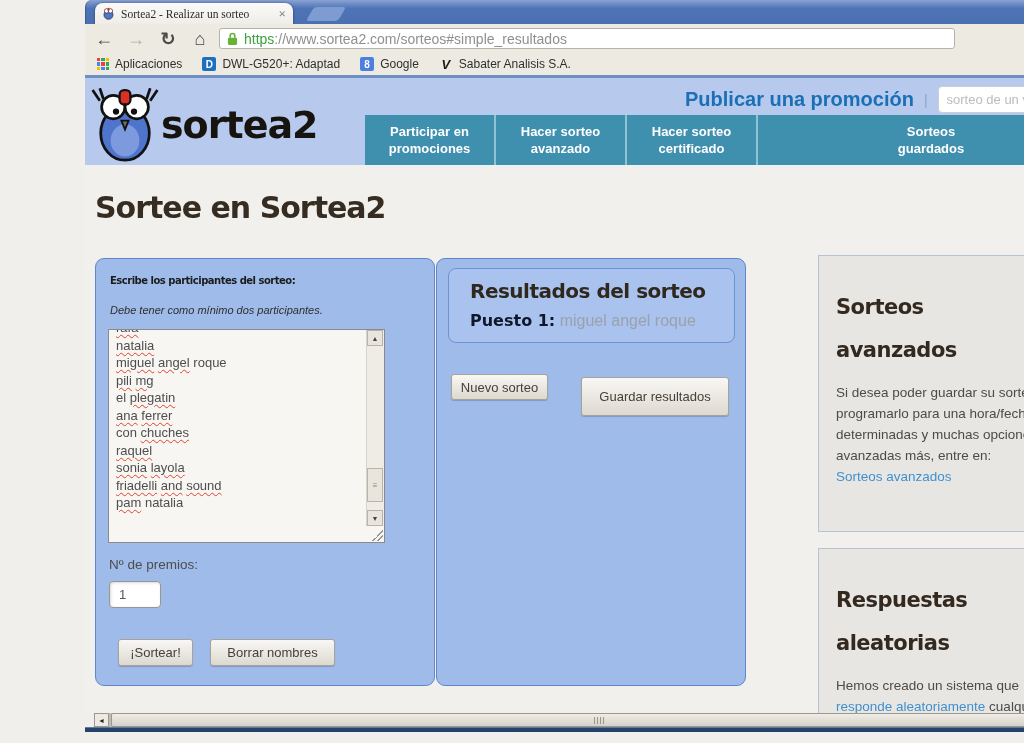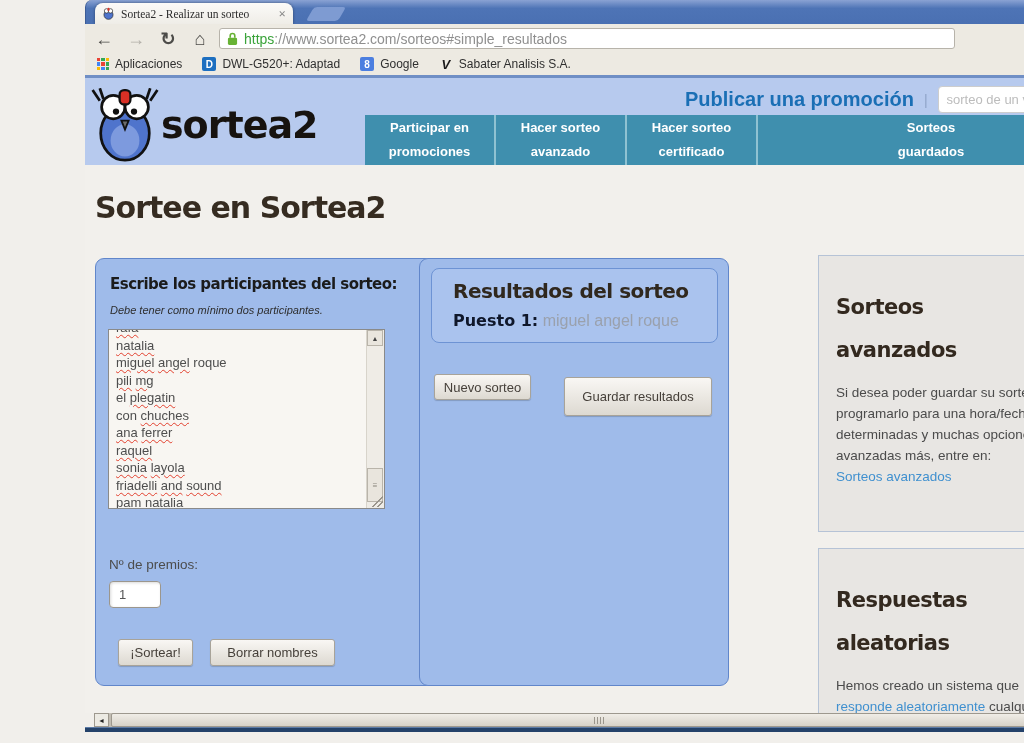--- a/index.html
+++ b/index.html
@@ -44,33 +44,33 @@
     font-family:"DejaVu Sans",sans-serif;letter-spacing:-1px;padding-bottom:3px}
   .pub-row{position:absolute;left:600px;top:8px;display:flex;align-items:center;gap:10px}
   .pub-link{font-size:20px;font-weight:bold;color:#1a6fb5;white-space:nowrap;cursor:pointer}
   .pub-sep{color:#8fa3c8;font-size:14px}
   .search-input{height:25px;border:1px solid #cdcdcd;border-radius:4px;background:#fff;
     font-size:13px;color:#555;padding:0 8px;width:170px;outline:none;
     font-family:"Liberation Sans",sans-serif;}
   .search-input::placeholder{color:#bcbcbc}
   .navtabs{position:absolute;left:280px;top:37px;right:-80px;height:50px;display:flex;background:#3f8fae}
   .navtab{flex:0 0 129px;border-left:2px solid #8fc2d2;color:#fff;font-weight:bold;
-    font-size:13px;line-height:24px;display:flex;align-items:center;justify-content:center;
+    font-size:13px;line-height:17px;display:flex;align-items:center;justify-content:center;
     text-align:center;white-space:pre-line;cursor:pointer}
   .navtab:first-child{border-left:none}
   .navtab:last-child{flex:1 0 140px}
   .page-title{position:absolute;left:10px;top:112px;font-size:30px;font-weight:bold;
     color:#362c21;font-family:"DejaVu Sans",sans-serif;letter-spacing:-1px}
   .panel{position:absolute;background:#9fbbea;border:1px solid #6186ca;border-radius:9px;box-sizing:border-box}
   #panel-left{left:10px;top:180px;width:340px;height:428px}
-  #panel-mid{left:334px;top:180px;width:310px;height:428px}
-  .p-h{position:absolute;left:14px;top:16px;font-size:15px;font-weight:bold;color:#1b1b1b;
+  #panel-mid{left:351px;top:180px;width:310px;height:428px}
+  .p-h{position:absolute;left:14px;top:16px;font-size:10px;font-weight:bold;color:#1b1b1b;
     font-family:"DejaVu Sans",sans-serif;letter-spacing:-0.5px}
   .p-note{position:absolute;left:14px;top:45px;font-size:11px;font-style:italic;color:#2e2e2e}
-  .ta{position:absolute;left:12px;top:70px;width:277px;height:180px;background:#f8f6f2;
+  .ta{position:absolute;left:12px;top:70px;width:277px;height:214px;background:#f8f6f2;
     border:1px solid #8a8a8a;overflow:hidden;box-sizing:border-box;cursor:text}
   .ta-names{position:absolute;left:7px;top:-11px;right:21px;font-size:13px;line-height:17.5px;color:#4e4e4e}
   .pline{white-space:nowrap}
   .sq{text-decoration:underline;text-decoration-style:wavy;text-decoration-color:#e2402e;
       text-decoration-thickness:1px;text-underline-offset:2px}
   .ta-sb{position:absolute;right:0;top:0;width:17px;height:196px;background:#efece6;border-left:1px solid #d8d4cb}
   .sb-btn{position:absolute;left:0;width:16px;height:16px;background:#e9e5dd;border:1px solid #b9b4aa;
     font-size:7px;color:#444;display:flex;align-items:center;justify-content:center;box-sizing:border-box}
   .sb-up{top:0}.sb-down{bottom:0}
   .sb-thumb{position:absolute;left:0;top:138px;width:16px;height:34px;background:#e9e5dd;
@@ -220,22 +220,22 @@
     <div class="panel" id="panel-left">
       <div class="p-h">Escribe los participantes del sorteo:</div>
       <div class="p-note">Debe tener como mínimo dos participantes.</div>
       <div class="ta">
         <div class="ta-names">
             <div class="pline"><span class="sq">rafa</span></div>
             <div class="pline"><span class="sq">natalia</span></div>
             <div class="pline"><span class="sq">miguel</span><span> </span><span class="sq">angel</span><span> roque</span></div>
             <div class="pline"><span class="sq">pili</span><span> </span><span class="sq">mg</span></div>
             <div class="pline"><span>el </span><span class="sq">plegatin</span></div>
+            <div class="pline"><span class="sq">ana</span><span> </span><span class="sq">ferrer</span></div>
             <div class="pline"><span>con </span><span class="sq">chuches</span></div>
-            <div class="pline"><span class="sq">ana</span><span> </span><span class="sq">ferrer</span></div>
             <div class="pline"><span class="sq">raquel</span></div>
             <div class="pline"><span class="sq">sonia</span><span> </span><span class="sq">layola</span></div>
             <div class="pline"><span class="sq">friadelli</span><span> </span><span class="sq">and</span><span> </span><span class="sq">sound</span></div>
             <div class="pline"><span class="sq">pam</span><span> natalia</span></div>
           </div>
         <div class="ta-sb">
           <div class="sb-btn sb-up">▲</div>
           <div class="sb-thumb">≡</div>
           <div class="sb-btn sb-down">▼</div>
         </div>

